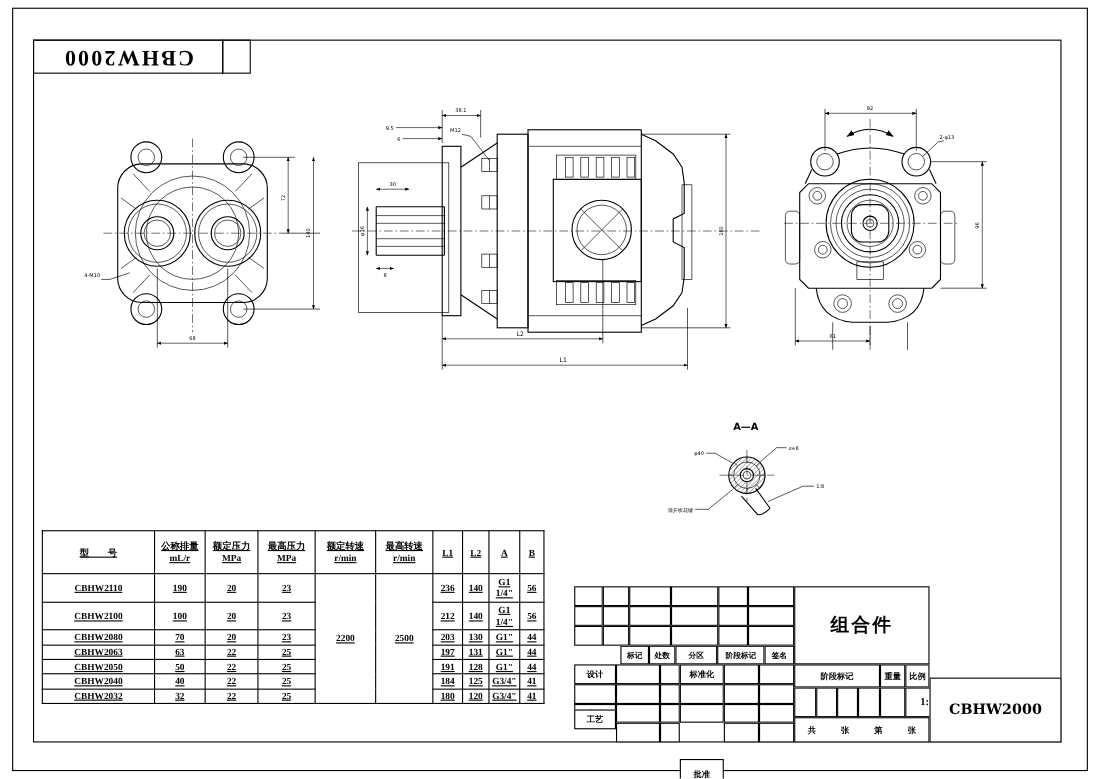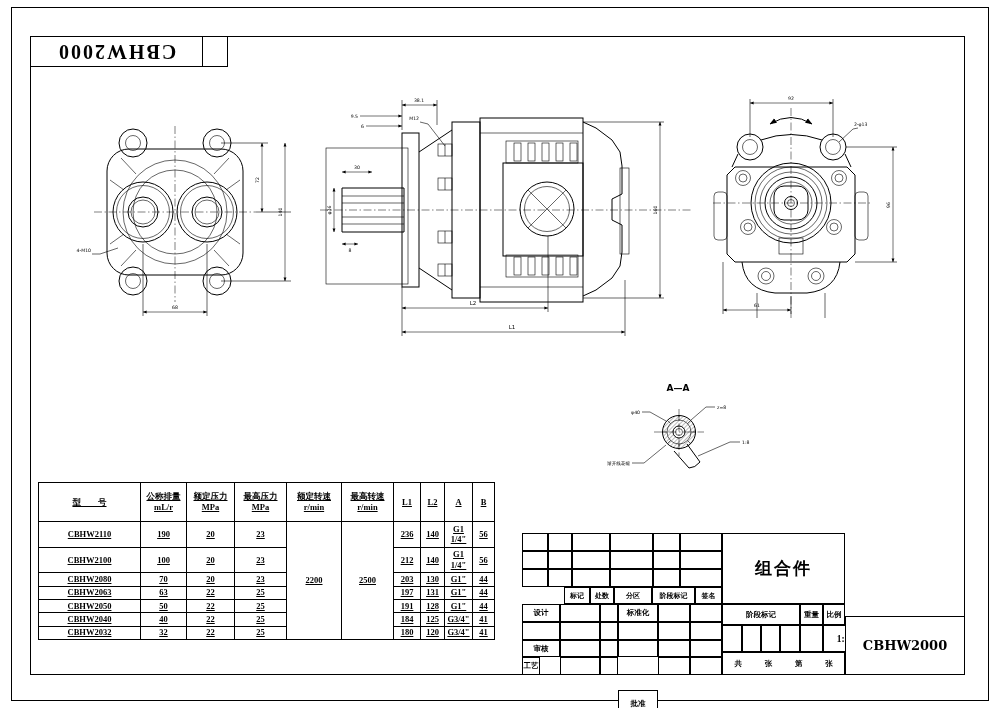--- a/index.html
+++ b/index.html
@@ -445,21 +445,21 @@
   <div class="tcell" style="left:136px;top:89px;width:32px;height:18px;"></div>
   <div class="tcell" style="left:168px;top:89px;width:32px;height:18px;"></div>
 
   <div class="tcell" style="left:0;top:107px;width:38px;height:17px;">审核</div>
   <div class="tcell" style="left:38px;top:107px;width:40px;height:17px;"></div>
   <div class="tcell" style="left:78px;top:107px;width:18px;height:17px;"></div>
   <div class="tcell" style="left:96px;top:107px;width:40px;height:17px;"></div>
   <div class="tcell" style="left:136px;top:107px;width:32px;height:17px;"></div>
   <div class="tcell" style="left:168px;top:107px;width:32px;height:17px;"></div>
 
-  <div class="tcell" style="left:0;top:124px;width:18px;height:18px;">工艺</div>
+  <div class="tcell" style="left:0;top:112px;width:38px;height:18px;">工艺</div>
   <div class="tcell" style="left:38px;top:124px;width:40px;height:18px;"></div>
   <div class="tcell" style="left:78px;top:124px;width:18px;height:18px;"></div>
   <div class="tcell" style="left:96px;top:124px;width:40px;height:28px;margin-top:33px;">批准</div>
   <div class="tcell" style="left:136px;top:124px;width:32px;height:18px;"></div>
   <div class="tcell" style="left:168px;top:124px;width:32px;height:18px;"></div>
 
   <div class="tcell" style="left:200px;top:0;width:123px;height:71px;font-size:17px;letter-spacing:2px;">组合件</div>
   <div class="tcell" style="left:200px;top:71px;width:78px;height:21px;text-align:right;">阶段标记</div>
   <div class="tcell" style="left:278px;top:71px;width:23px;height:21px;">重量</div>
   <div class="tcell" style="left:301px;top:71px;width:22px;height:21px;">比例</div>

